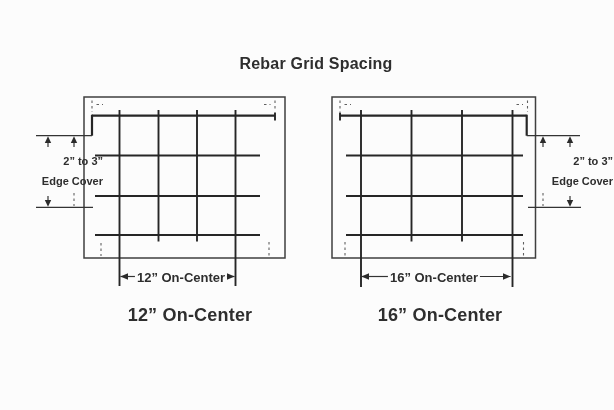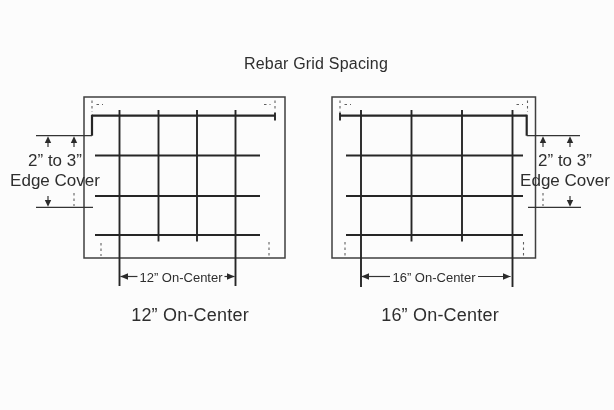--- a/index.html
+++ b/index.html
@@ -12,20 +12,21 @@
   body{
     background:var(--bg);
     font-family:"Liberation Sans", sans-serif;
     color:var(--text);
     overflow:hidden;
   }
   .stage{
     position:relative;
     width:614px;height:302px;
     background:var(--bg);
+    font-weight:bold;
   }
   .stage svg{position:absolute;inset:0;}
   .label{
     position:absolute;
     color:var(--text);
     white-space:nowrap;
   }
   .title{
     font-size:16px;
     letter-spacing:.2px;
@@ -38,22 +39,22 @@
   }
   .dim-label{
     font-size:13px;
     transform:translate(-50%,-50%);
     background:var(--bg);
     padding:0 2px;
   }
   .edge-cover{
     position:absolute;
     width:96px;
-    text-align:center;
-    font-size:17px;
+    text-align:right;
+    font-size:11px;
     line-height:20px;
   }
   
   .slab{fill:none;stroke:#3f3f3f;stroke-width:1.5;}
   .rebar{stroke:#262626;stroke-width:1.9;fill:none;}
   .rebar-top{stroke:#262626;stroke-width:2.2;fill:none;}
   .thin{stroke:#333;stroke-width:1.2;fill:none;}
   .dash{stroke:#606060;stroke-width:1.1;fill:none;stroke-dasharray:2.5 3;}
   .head{fill:#2b2b2b;stroke:none;}
 </style>

